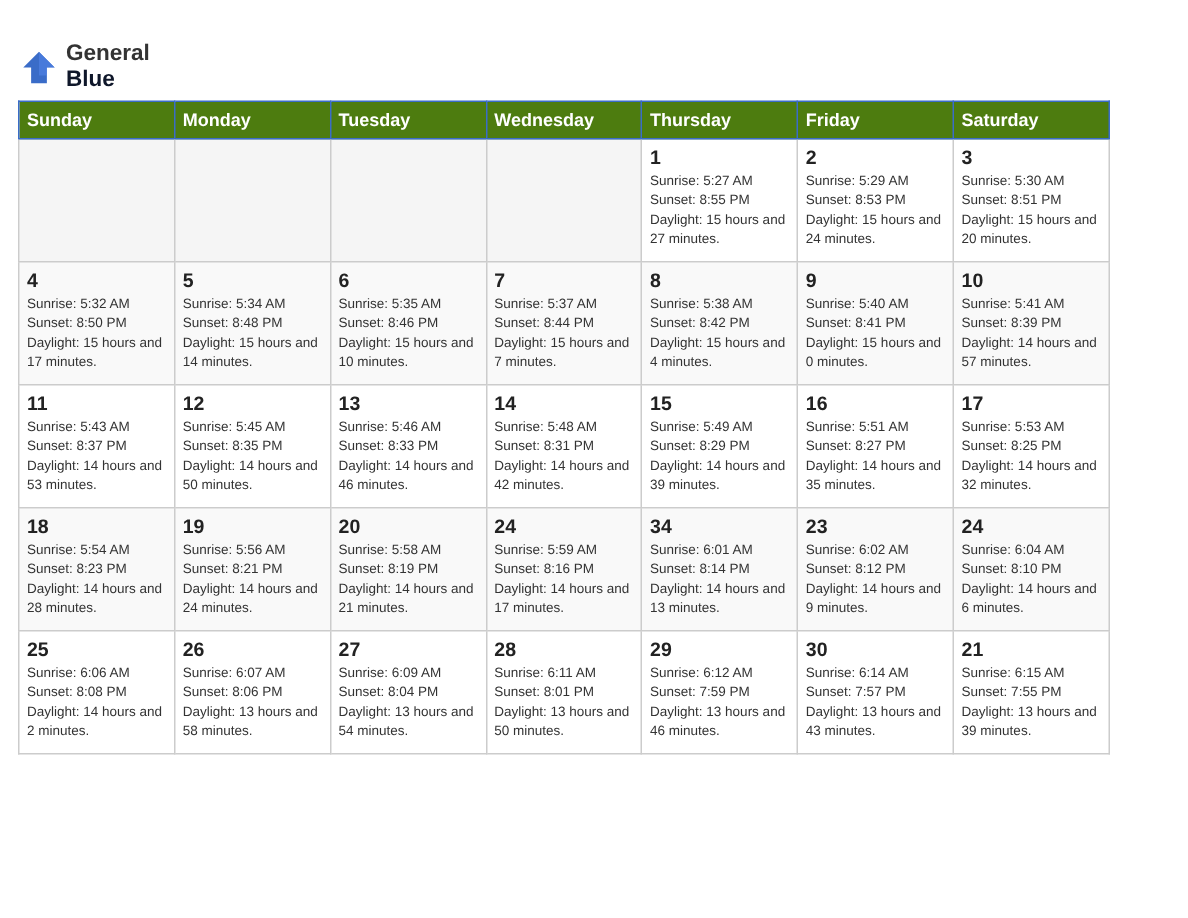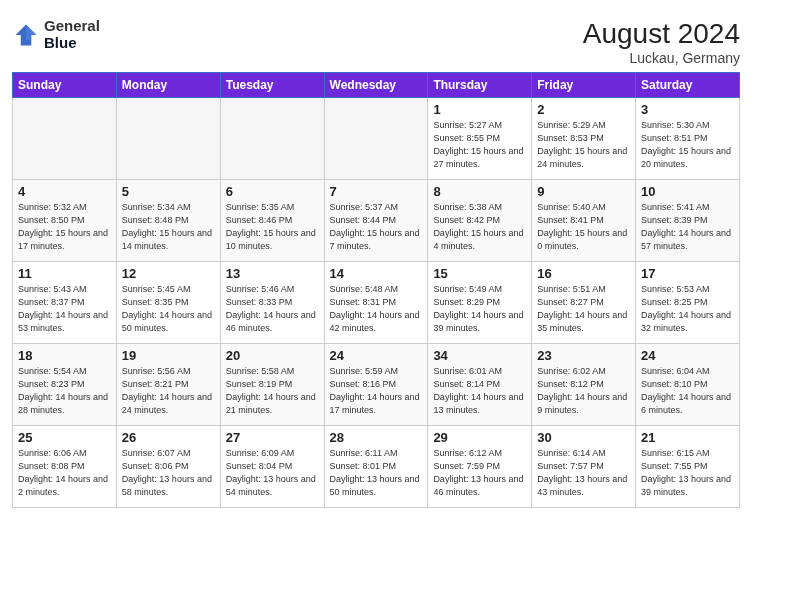--- a/index.html
+++ b/index.html
@@ -7,21 +7,21 @@
       font-family: Arial, sans-serif;
       background: #fff;
       width: 792px;
       min-height: 612px;
       overflow: hidden;
     }
     .page {
       width: 752px;
       min-height: 612px;
       background: #fff;
-      padding: 18px 12px 10px 12px;
+      padding: 28px 12px 10px 12px;
     }
     .header {
       display: flex;
       justify-content: space-between;
       align-items: flex-start;
       margin-bottom: 6px;
     }
     .logo {
       display: flex;
       align-items: center;
@@ -49,21 +49,21 @@
     .title-block .location {
       font-size: 14px;
       color: #444;
     }
     .calendar {
       width: 100%;
       border-collapse: collapse;
       table-layout: fixed;
     }
     .calendar th {
-      background: #6d28d9;
+      background: #4d7c0f;
       color: #fff;
       text-align: left;
       font-size: 12px;
       font-weight: bold;
       padding: 5px 5px;
       border: 1px solid #3a6cc8;
     }
     .calendar td {
       vertical-align: top;
       border: 1px solid #ccc;
@@ -114,24 +114,20 @@
   <div class="header">
     <div class="logo">
       <svg class="logo-icon" viewBox="0 0 32 32" xmlns="http://www.w3.org/2000/svg">
         <polygon points="16,4 28,16 22,16 22,28 10,28 10,16 4,16" fill="#3a6cc8"></polygon>
         <polygon points="16,4 28,16 22,16 22,22 16,22" fill="#5588ee" opacity="0.5"></polygon>
       </svg>
       <div class="logo-text">
         <span class="logo-general">General</span><br>
         <span class="logo-blue">Blue</span>
       </div>
-    </div>
-    <div class="title-block">
-      <div class="month-year">August 2024</div>
-      <div class="location">Luckau, Germany</div>
     </div>
   </div>
 
   <table class="calendar">
     <thead>
       <tr>
       <th>Sunday</th>
           <th>Monday</th>
           <th>Tuesday</th>
           <th>Wednesday</th>

